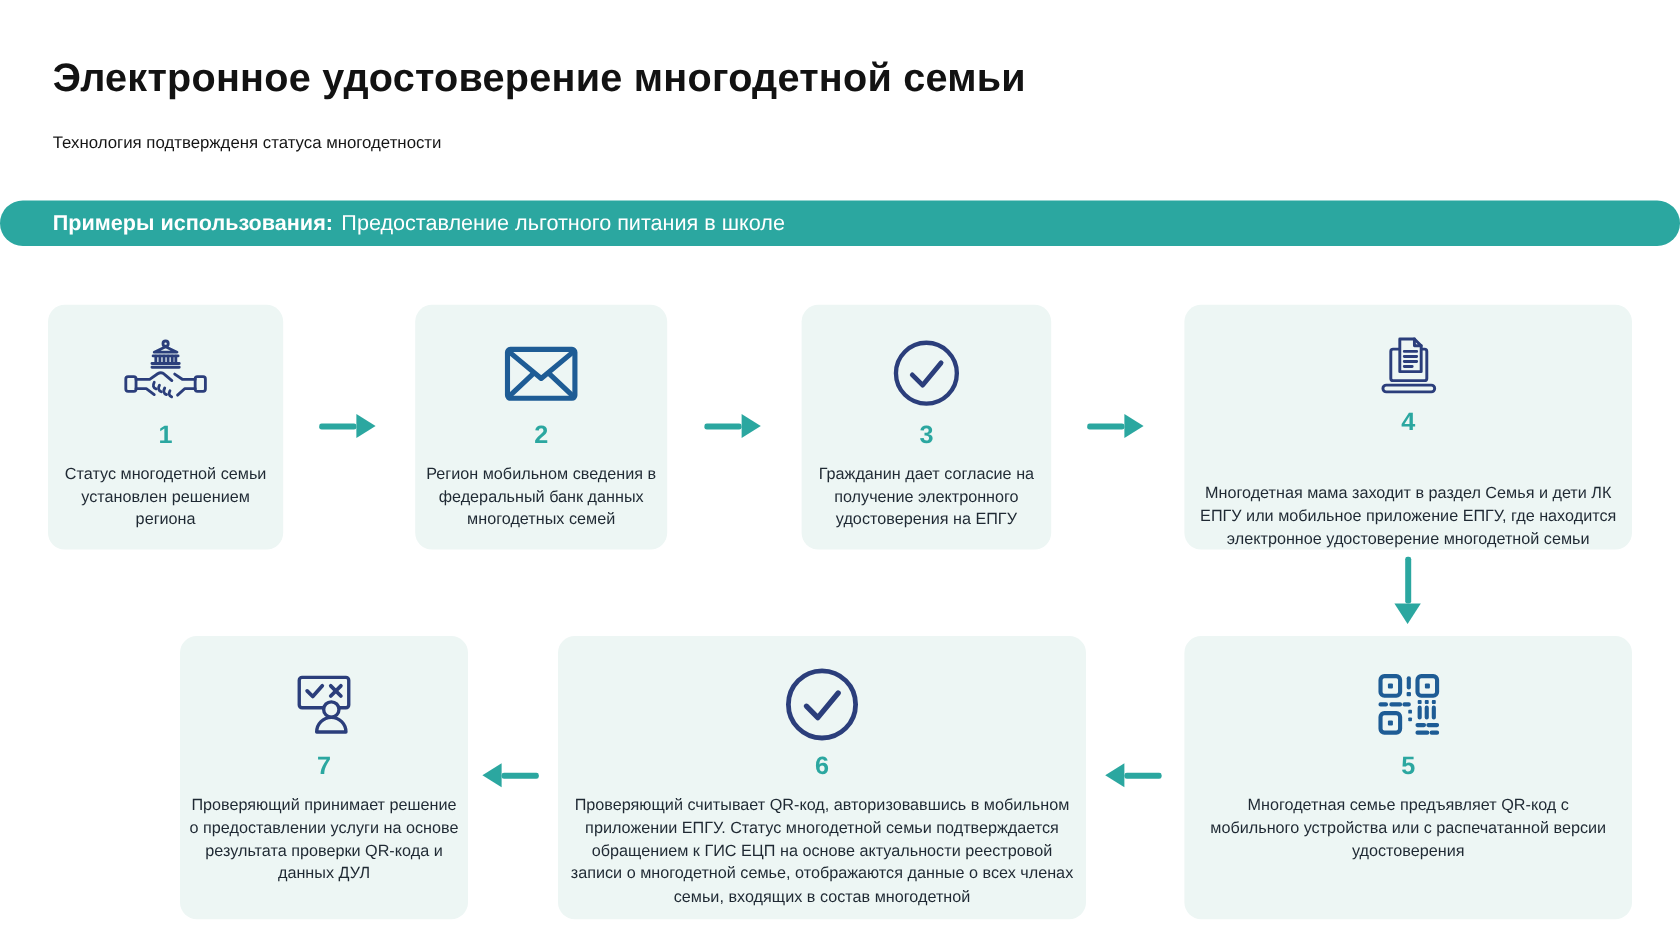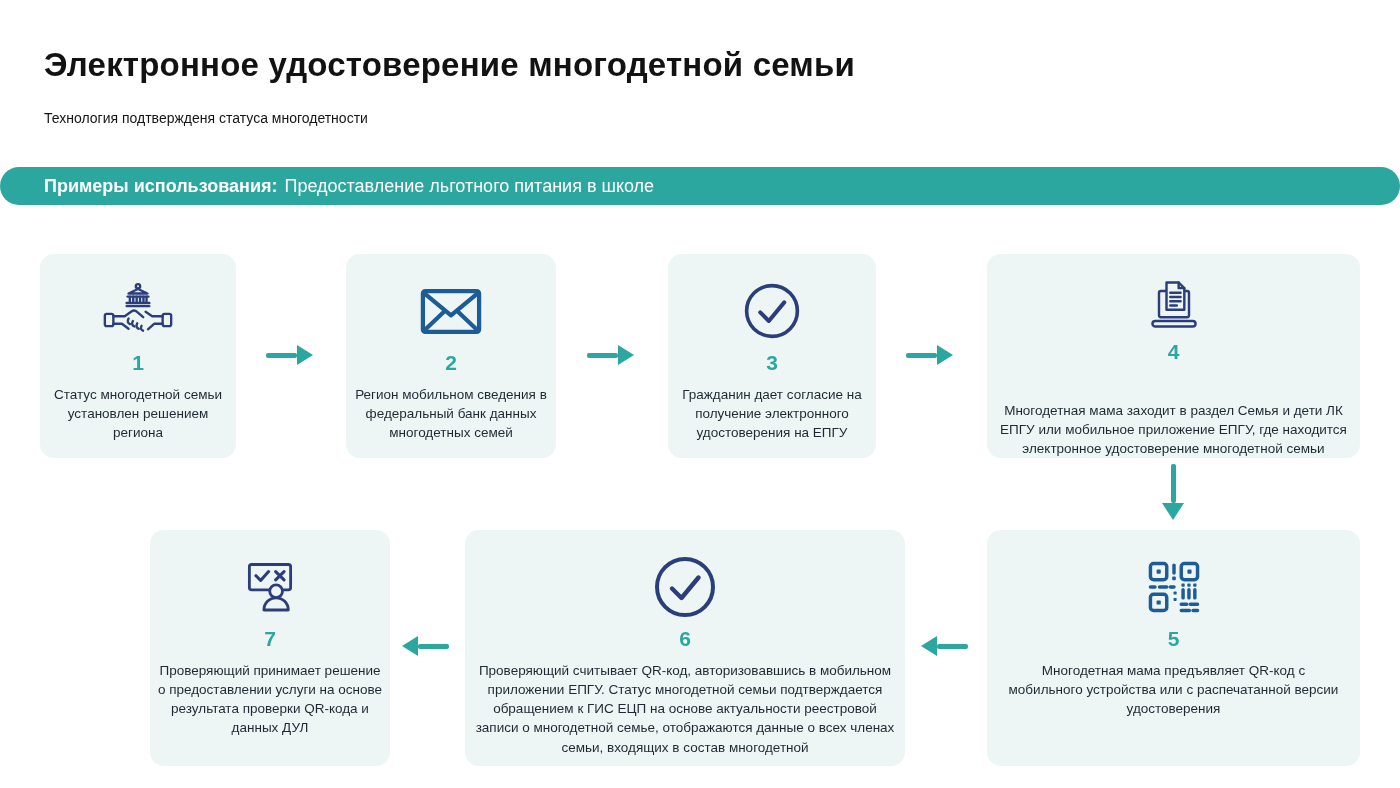--- a/index.html
+++ b/index.html
@@ -165,21 +165,21 @@
           <rect x="30" y="20.5" width="4" height="4" rx="1"></rect>
           <rect x="40.2" y="28" width="3.6" height="3.6" rx="0.8"></rect>
           <rect x="46.7" y="28" width="3.6" height="3.6" rx="0.8"></rect>
           <rect x="53.2" y="28" width="3.6" height="3.6" rx="0.8"></rect>
           <rect x="31.5" y="37" width="3.4" height="3.4" rx="0.8"></rect>
           <rect x="31.5" y="44" width="3.4" height="3.4" rx="0.8"></rect>
         </g>
       </svg>
     </div>
     <div class="num">5</div>
-    <div class="txt">Многодетная мама предъявляет QR-код с мобильного устройства или с распечатанной версии удостоверения</div>
+    <div class="txt">Многодетная семье предъявляет QR-код с мобильного устройства или с распечатанной версии удостоверения</div>
   </div>
 
   <div class="card s6">
     <div class="icon-slot">
       <svg width="64" height="64" viewBox="0 0 64 64">
         <g class="ic" stroke-width="4">
           <circle cx="32" cy="32" r="28"></circle>
           <path d="M19 33.5 L28.5 43 L45.5 22.5" stroke-width="4.4"></path>
         </g>
       </svg>

